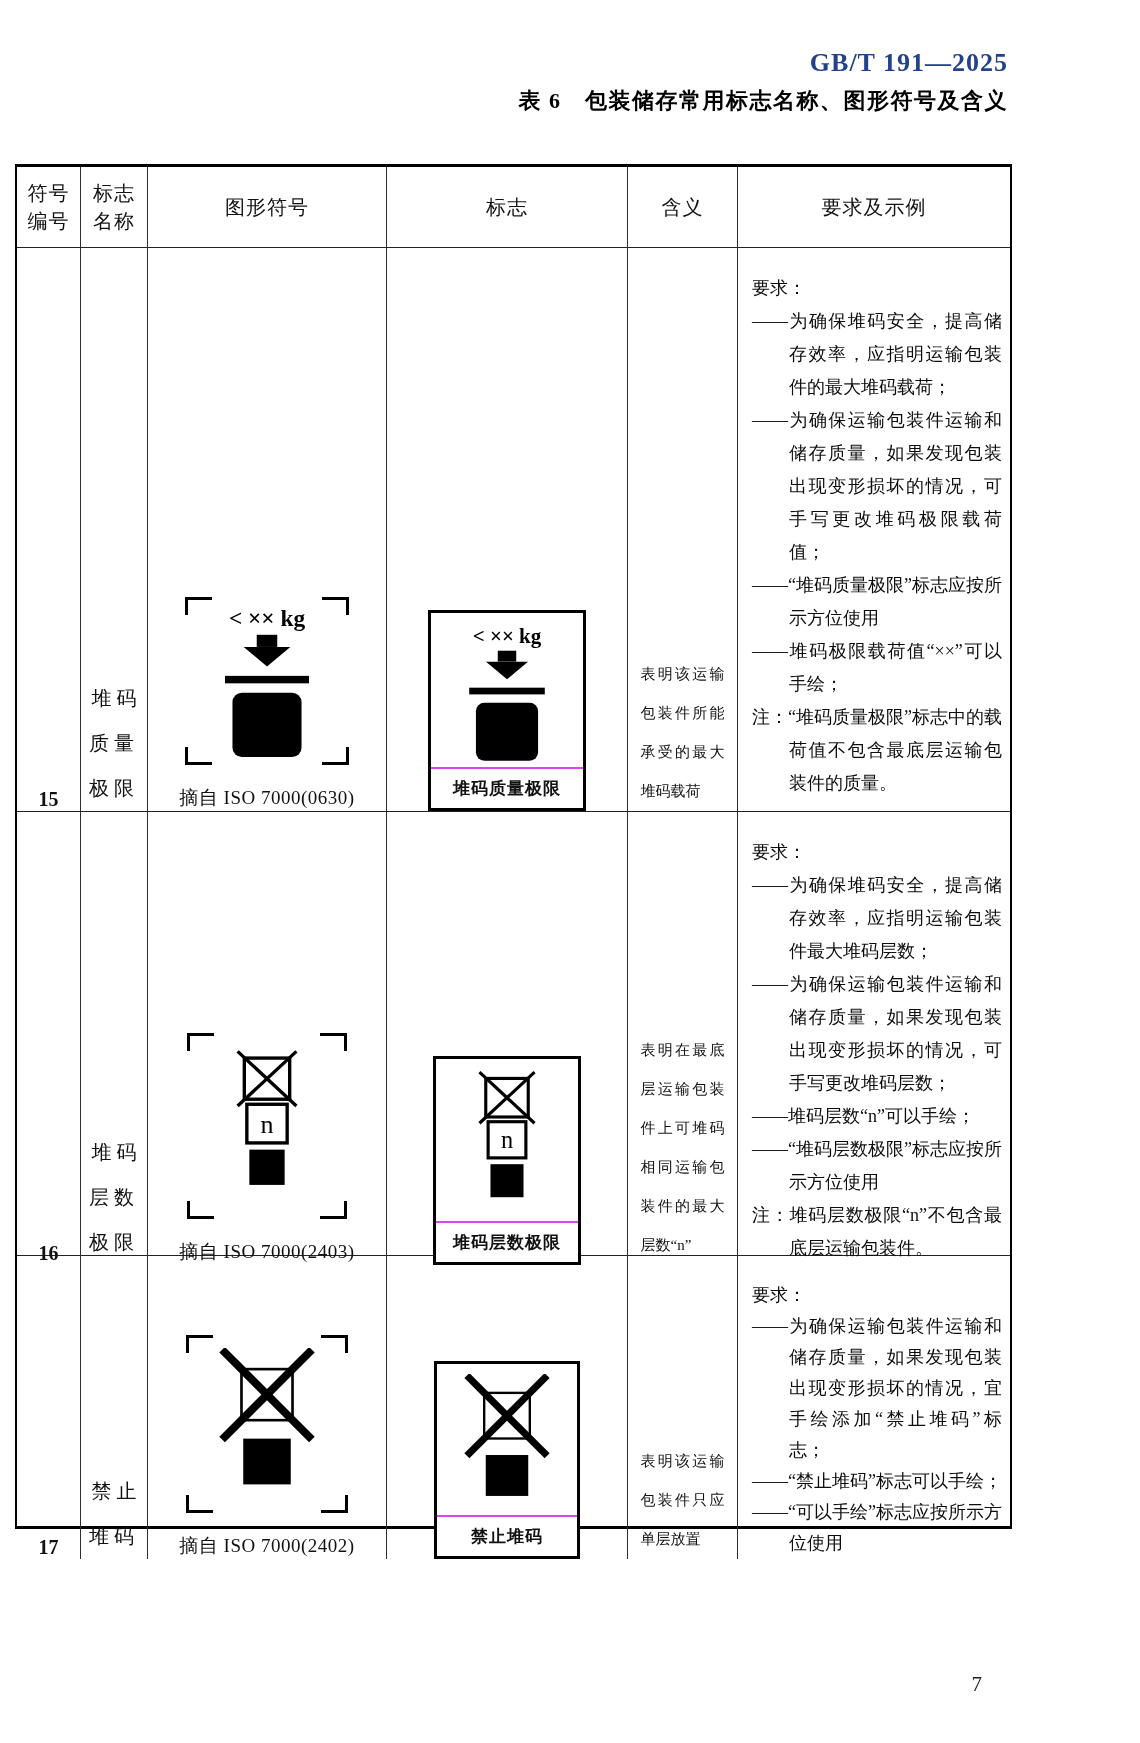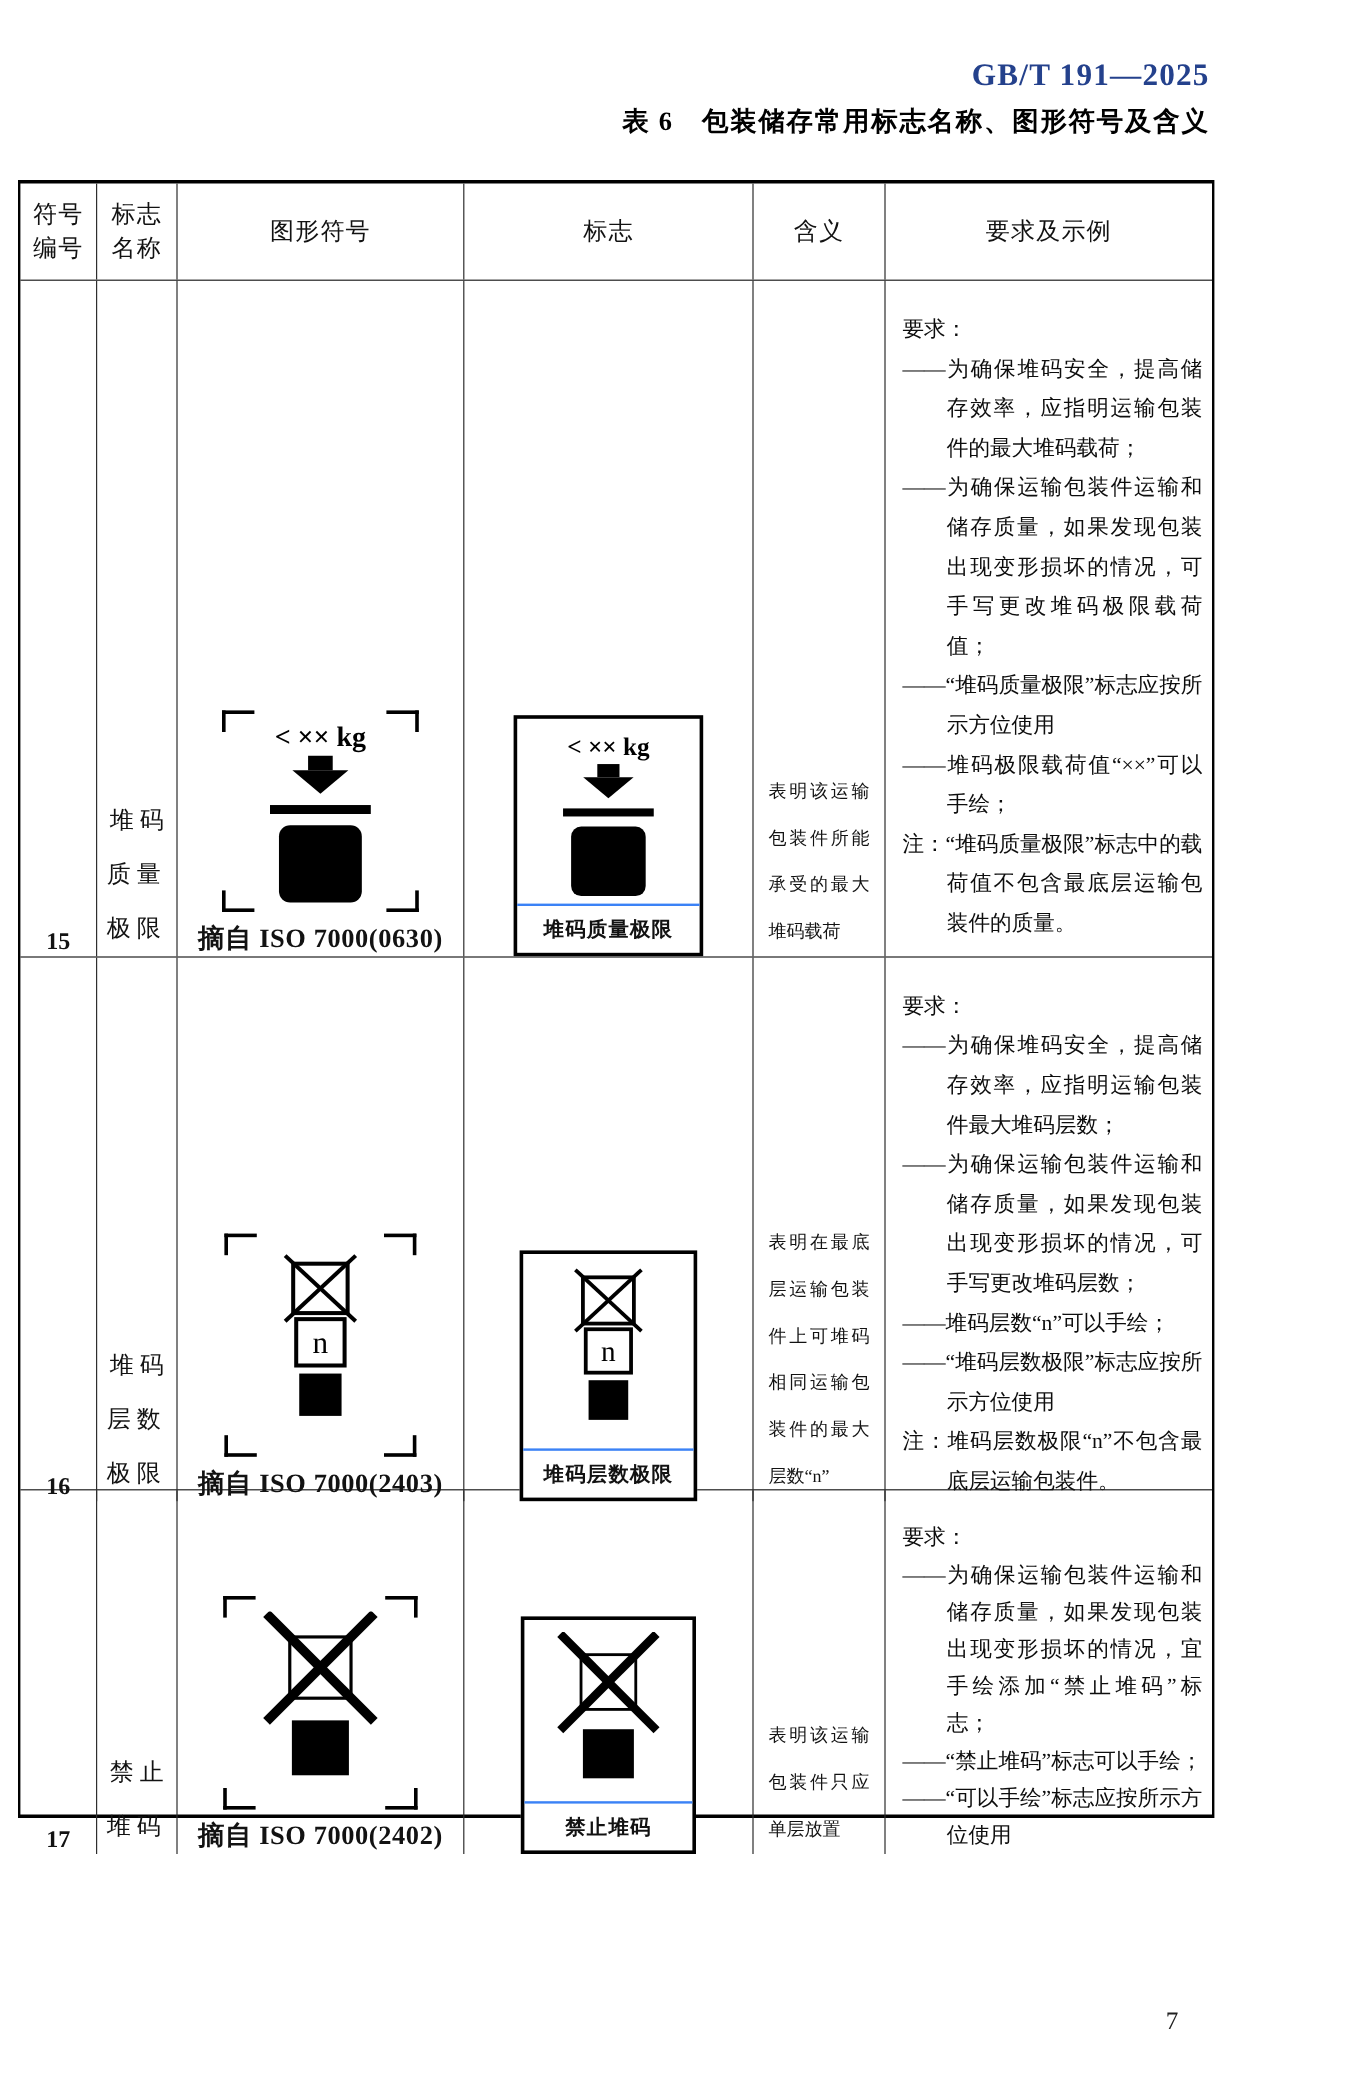--- a/index.html
+++ b/index.html
@@ -9,21 +9,21 @@
   }
   .doc-code{
     position:absolute;top:12px;right:132px;
     font-size:26px;font-weight:bold;color:#24418c;letter-spacing:1px;margin-top:36px;
   }
   .table-title{
     position:absolute;top:86px;left:15px;width:993px;text-align:right;
     font-size:22px;font-weight:bold;letter-spacing:1.5px;color:#000;
   }
   .gbtable{
-    position:absolute;left:15px;top:150px;width:993px;
+    position:absolute;left:15px;top:164px;width:993px;
     border:2px solid #000;border-top-width:3px;border-bottom-width:3px;
     background:#fff;
   }
   .trow{display:grid;grid-template-columns:63px 67px 239px 241px 110px 273px;}
   .gbtable > .trow + .trow{border-top:1px solid #222;}
   .trow > div + div{border-left:1px solid #2e2e2e;}
   .thead{height:80px;}
   .r15{height:563px;}
   .r16{height:443px;}
   .r17{height:270px;}
@@ -41,32 +41,32 @@
   .r17 .frame{width:162px;height:178px;}
   .cm{position:absolute;width:24px;height:15px;}
   .cm.tl{left:0;top:0;border-left:3px solid #000;border-top:3px solid #000;}
   .cm.tr{right:0;top:0;border-right:3px solid #000;border-top:3px solid #000;}
   .cm.bl{left:0;bottom:0;border-left:3px solid #000;border-bottom:3px solid #000;}
   .cm.br{right:0;bottom:0;border-right:3px solid #000;border-bottom:3px solid #000;}
   .frame svg{display:block;}
   .r15 .frame svg{width:140px;}
   .r16 .frame svg{width:126px;}
   .r17 .frame svg{width:132px;}
-  .caption{margin-top:7px;font-size:22px;letter-spacing:0.5px;white-space:nowrap;font-weight:bold;}
+  .caption{margin-top:20px;font-size:19px;letter-spacing:0.5px;white-space:nowrap;}
   
   .markbox{border:3px solid #000;background:#fff;}
   .r15 .markbox{width:152px;}
   .r16 .markbox{width:142px;}
   .r17 .markbox{width:140px;}
   .markbox-sym{display:flex;justify-content:center;padding:10px 0 6px;}
   .r15 .markbox-sym svg{width:126px;}
   .r16 .markbox-sym svg{width:118px;}
   .r17 .markbox-sym svg{width:118px;}
   .markbox-label{
-    border-top:2px solid #3b82f6;text-align:center;font-weight:bold;
+    border-top:2px solid #d946ef;text-align:center;font-weight:bold;
     font-size:17px;padding:8px 2px;letter-spacing:1px;white-space:nowrap;
   }
   
   .meaning-text{width:84px;font-size:15px;line-height:39px;text-align:justify;text-justify:inter-character;}
   
   .c6{display:block;padding:24px 8px 0 14px;box-sizing:border-box;}
   .req-item{
     font-size:18px;line-height:33px;text-align:justify;text-justify:inter-character;
     padding-left:37px;text-indent:-37px;color:#0d0d0d;
   }

